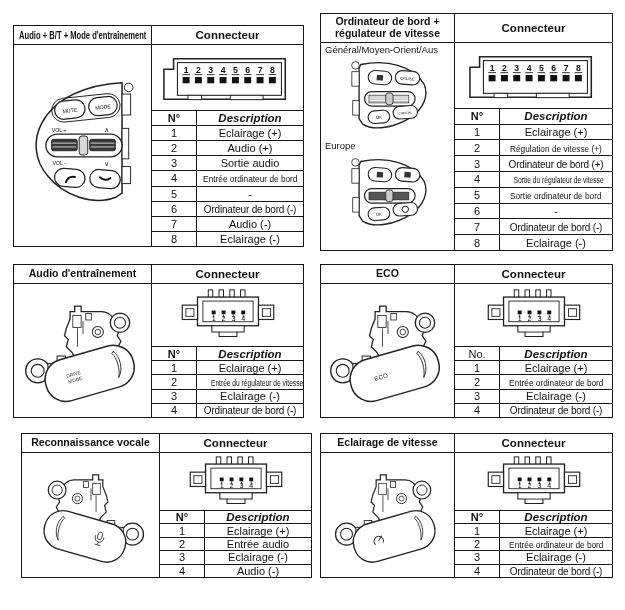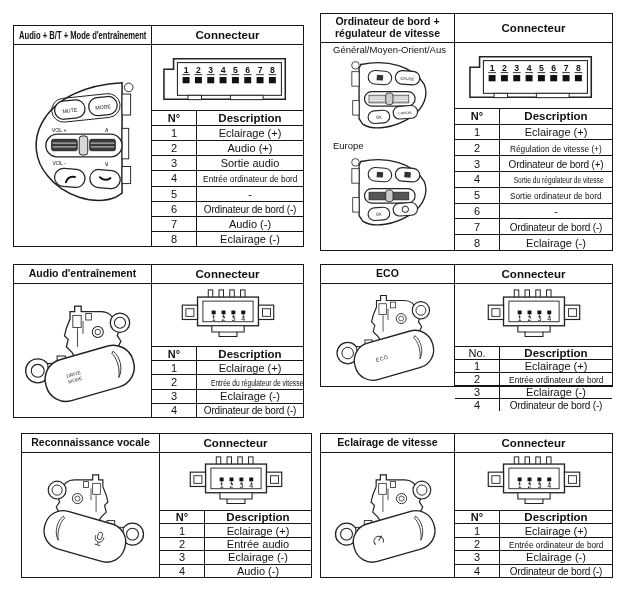--- a/index.html
+++ b/index.html
@@ -19,28 +19,28 @@
   .br{flex:1;display:flex;flex-direction:column;min-height:0;}
   .cbox{border-bottom:1.5px solid #151515;display:flex;align-items:center;
         justify-content:center;flex:0 0 auto;}
   .twrap{flex:1;min-height:0;}
   table.pins{width:100%;height:100%;border-collapse:collapse;table-layout:fixed;font-size:11px;}
   table.pins td{padding:0 1px;text-align:center;vertical-align:middle;
         overflow:hidden;white-space:nowrap;}
   td.no{width:42px;border-right:1.4px solid #151515;}
   table.pins tr + tr td{border-top:1.3px solid #151515;}
   .b{font-weight:700;}
-  tr.hrow td.desc{font-size:11.5px;}
+  tr.hrow td.desc{font-size:11.5px;font-style:italic;}
   .d1{font-size:10px;letter-spacing:-0.2px;}
   .d2{font-size:9px;display:inline-block;transform:scaleX(.92);transform-origin:center;}
   .d3{font-size:8.5px;display:inline-block;transform:scaleX(.78);transform-origin:center;}
   .tight{display:inline-block;white-space:nowrap;font-size:10px;
          transform:scaleX(.76);transform-origin:center;}
   .variant{display:flex;flex-direction:column;align-items:stretch;width:100%;}
-  .vlabel{font-size:9.5px;text-align:left;padding:2px 0 0 4px;line-height:1.1;margin-left:8px;}
+  .vlabel{font-size:9.5px;text-align:left;padding:2px 0 0 4px;line-height:1.1;}
   .vimg{display:flex;justify-content:center;}
   svg text{font-family:"Liberation Sans",sans-serif;}
 </style>
 </head>
 <body>
 
 <div id="page">
 
   <section class="panel" style="left:13px;top:25px;width:291px;height:222px;--lw:138px">
     <div class="phead" style="height:18px">
@@ -403,21 +403,21 @@
                   <td class="no">4</td>
                   <td class="desc"><span class="d1">Ordinateur de bord (-)</span></td>
                 </tr>
               </tbody>
             </table>
           </div>
       </div>
     </div>
   </section>
 
-  <section class="panel" style="left:320px;top:264px;width:293px;height:123px;--lw:134px">
+  <section class="panel" style="left:320px;top:264px;width:293px;height:154px;--lw:134px">
     <div class="phead" style="height:18px">
       <div class="hl">
         <span>ECO</span>
       </div>
       <div class="hr">Connecteur</div>
     </div>
     <div class="pbody">
       <div class="bl">
           <svg width="122" height="115" viewBox="0 0 132 124">
    <g>

